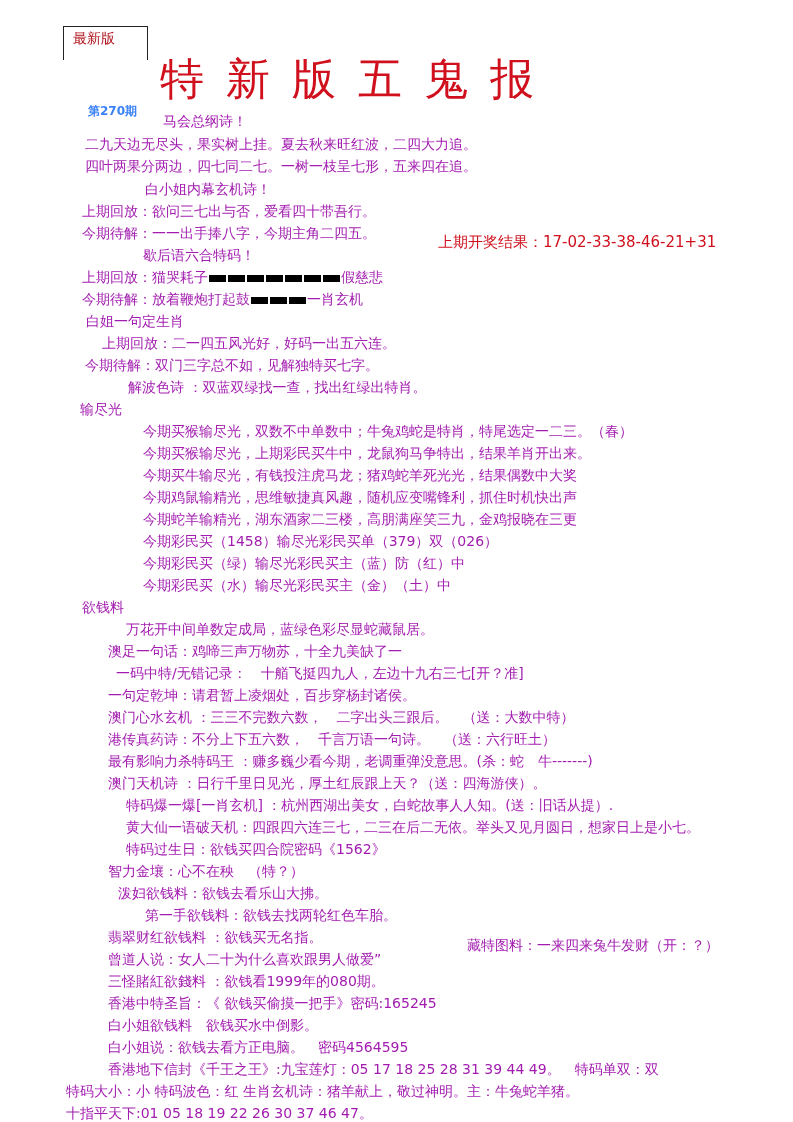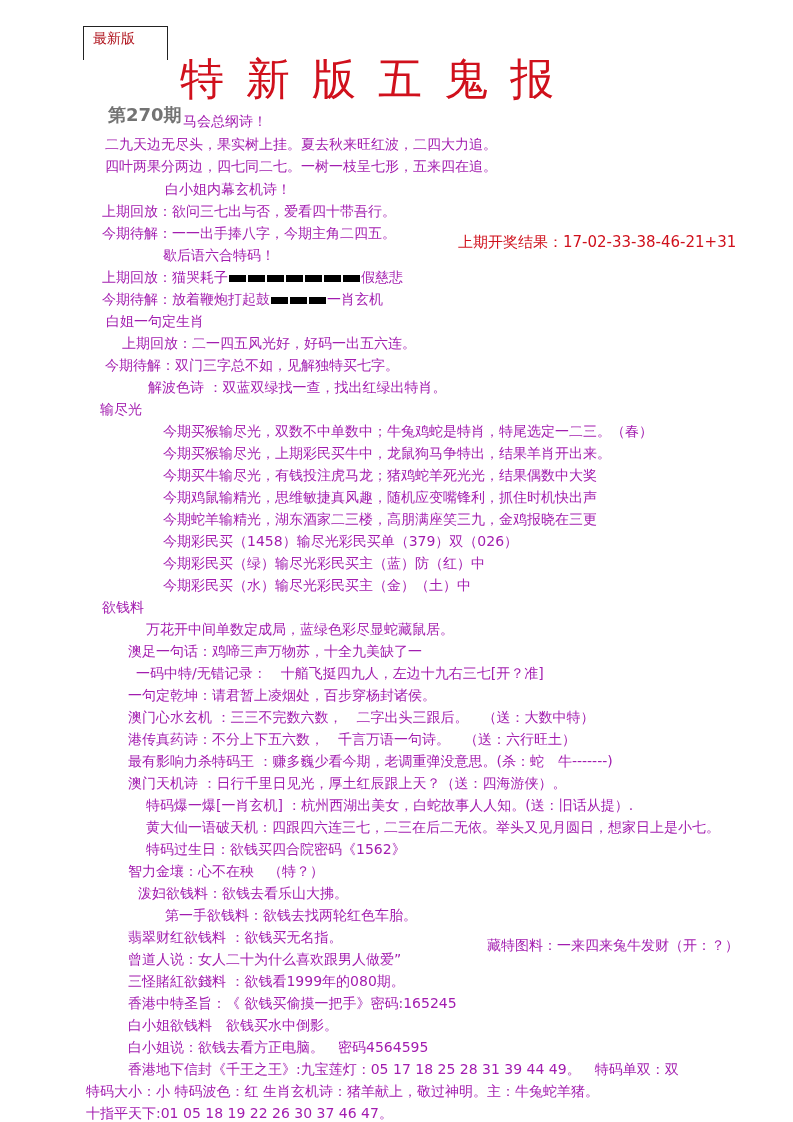--- a/index.html
+++ b/index.html
@@ -1,24 +1,24 @@
 <!DOCTYPE html>
 <html><head>
 <meta charset="utf-8">
 <style>
   html, body { margin: 0; padding: 0; background: #ffffff; }
   body { width: 793px; height: 1122px; position: relative; overflow: hidden;
          font-family: "DejaVu Sans", "Liberation Sans", sans-serif; color: #111; }
-  .abs { position: absolute; white-space: nowrap; margin-left: 20px; }
+  .abs { position: absolute; white-space: nowrap; }
   .badge-box { left: 63px; top: 26px; width: 83px; height: 33px;
                border-top: 1px solid #222; border-left: 1px solid #222; border-right: 1px solid #222; }
   .badge-text { position: absolute; left: 9px; top: 3px; font-size: 14px; color: #b0141e; }
   .title { left: 160px; top: 50px; font-size: 44px; color: #d0101c; letter-spacing: 22px;
            font-family: "DejaVu Serif", "Liberation Serif", serif; }
-  .issue { left: 88px; top: 103px; font-size: 18px; font-weight: bold; color: #737373; }
+  .issue { left: 88px; top: 103px; font-size: 12px; font-weight: bold; color: #3b82f6; }
   .result { left: 438px; top: 233px; font-size: 15px; color: #d0101c; }
   .ln { font-size: 14px; line-height: 18px; color: #a21caf; }
   .blk { display: inline-block; width: 17px; height: 7px; background: #000; margin: 0 1px; vertical-align: middle; }
 </style>
 </head>
 <body>
 
 <div class="abs badge-box">
   <span class="badge-text">最新版</span>
 </div>

